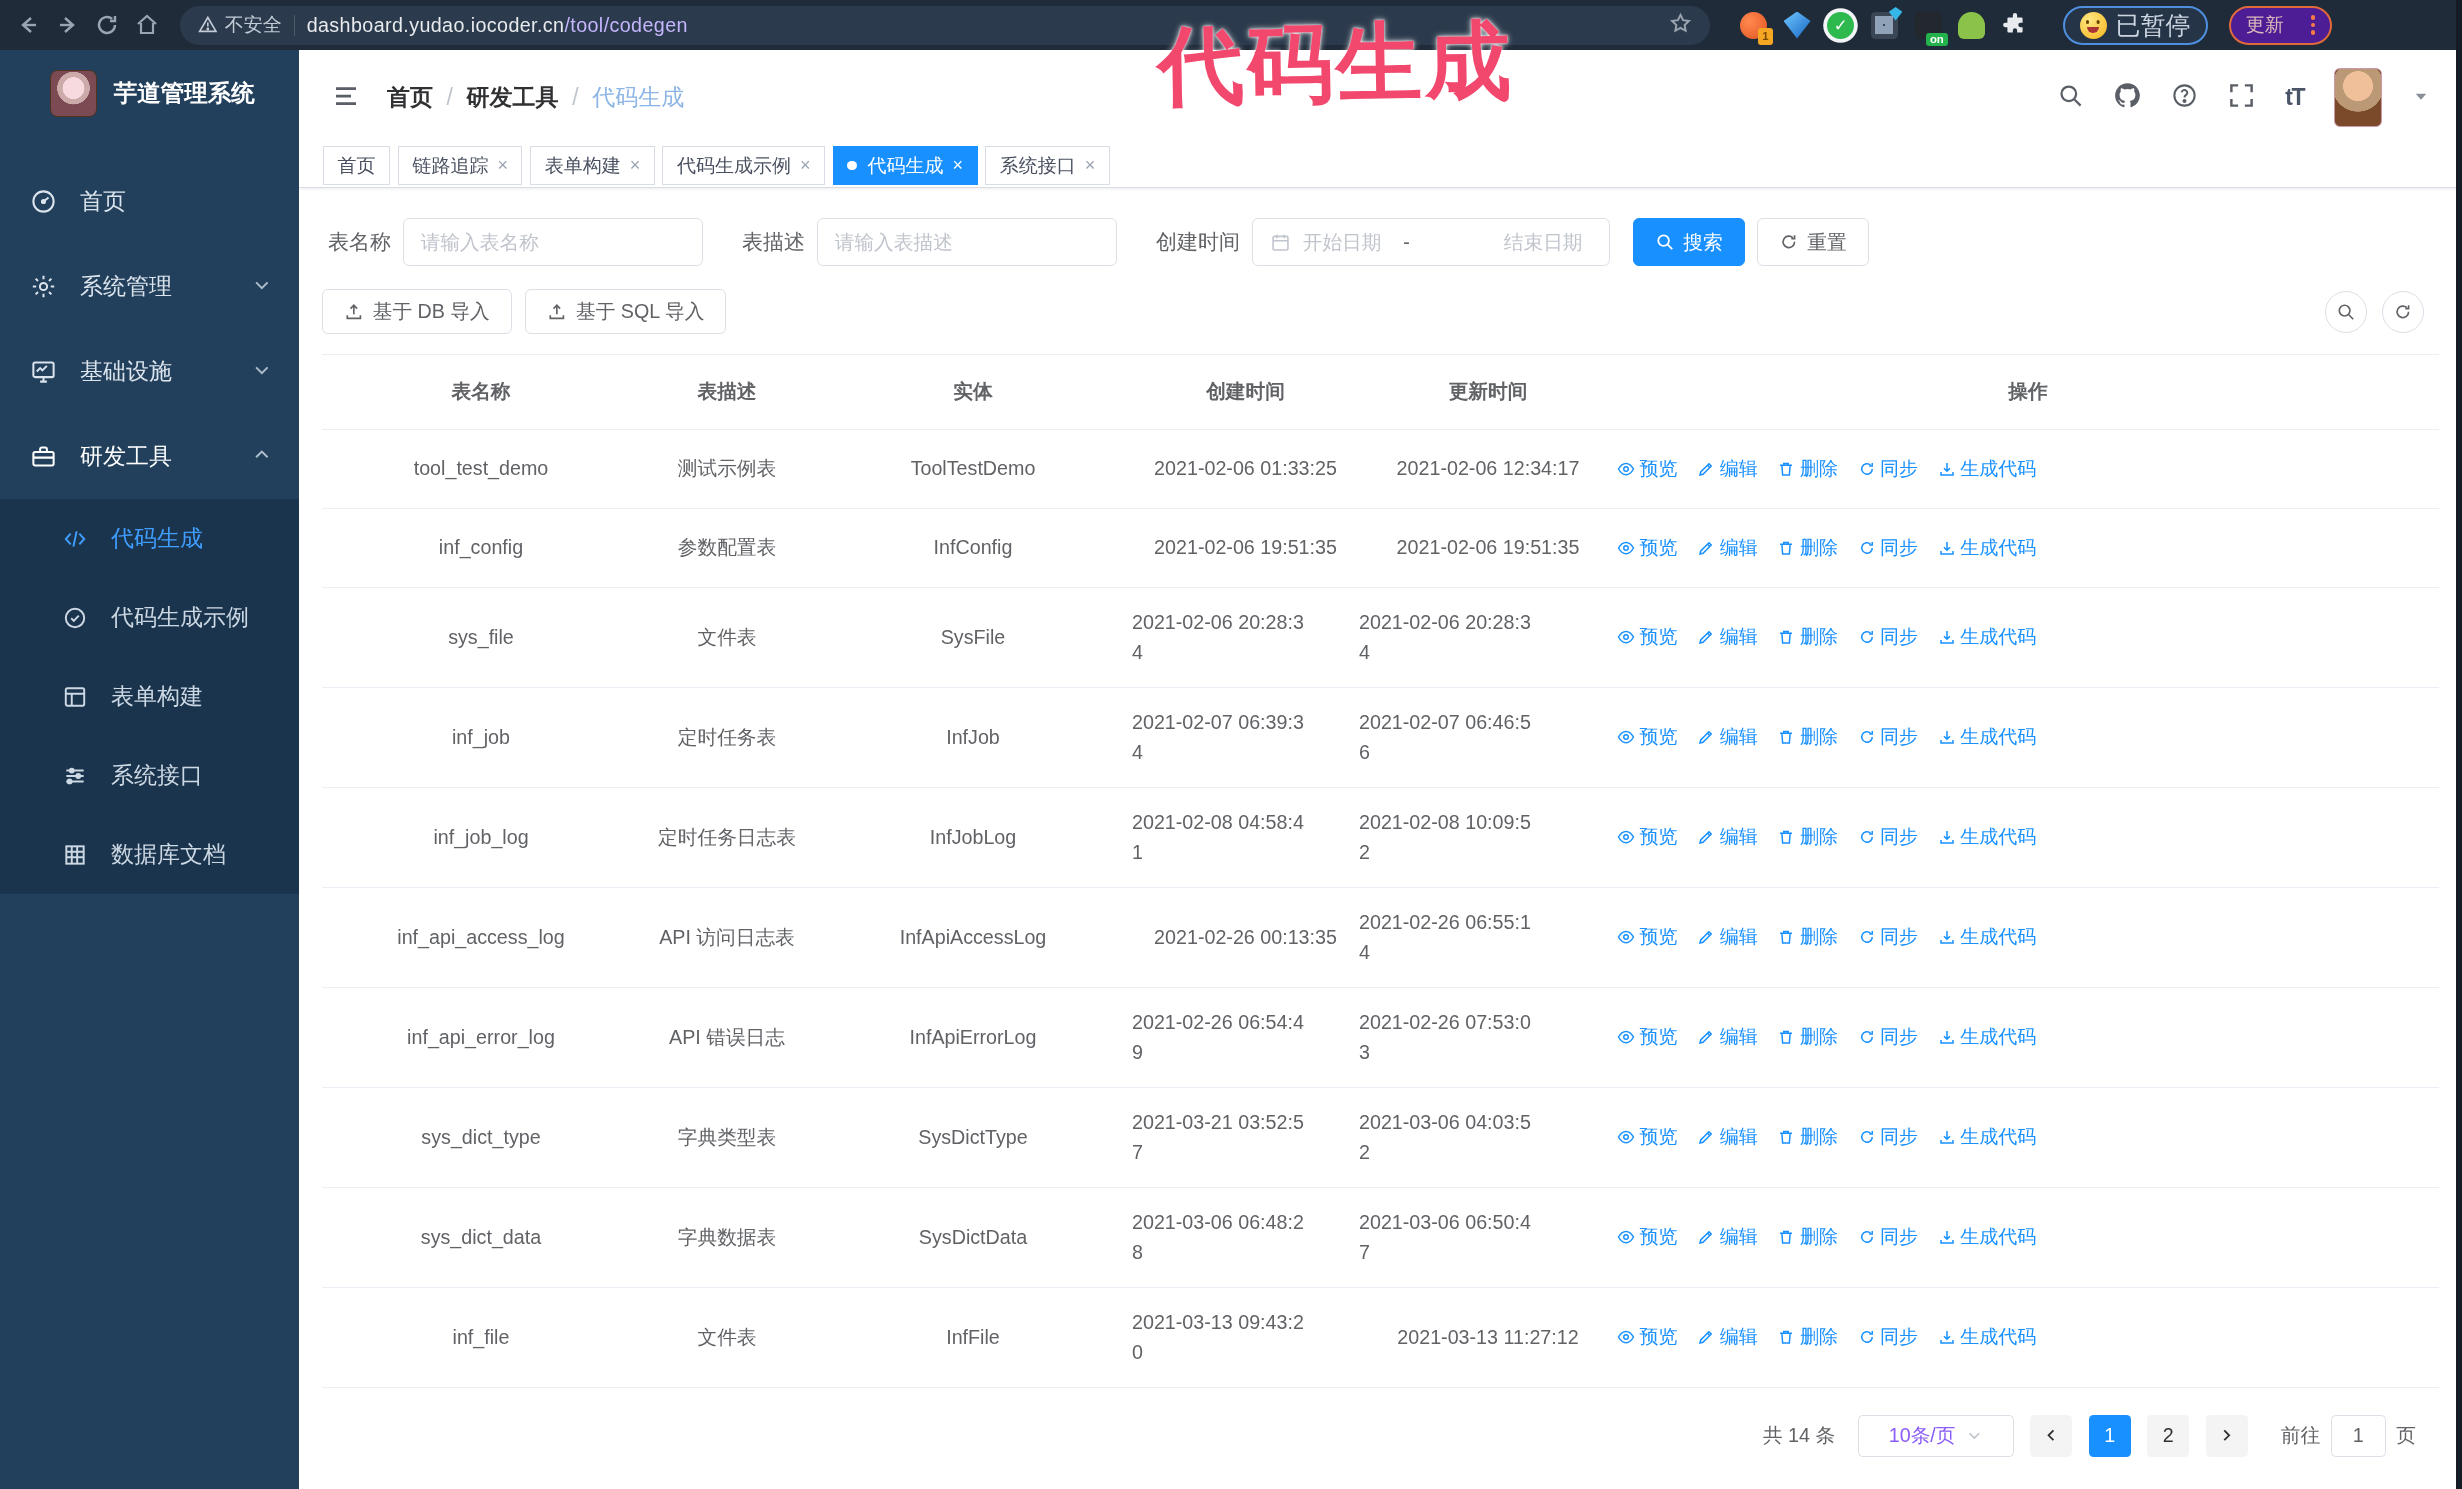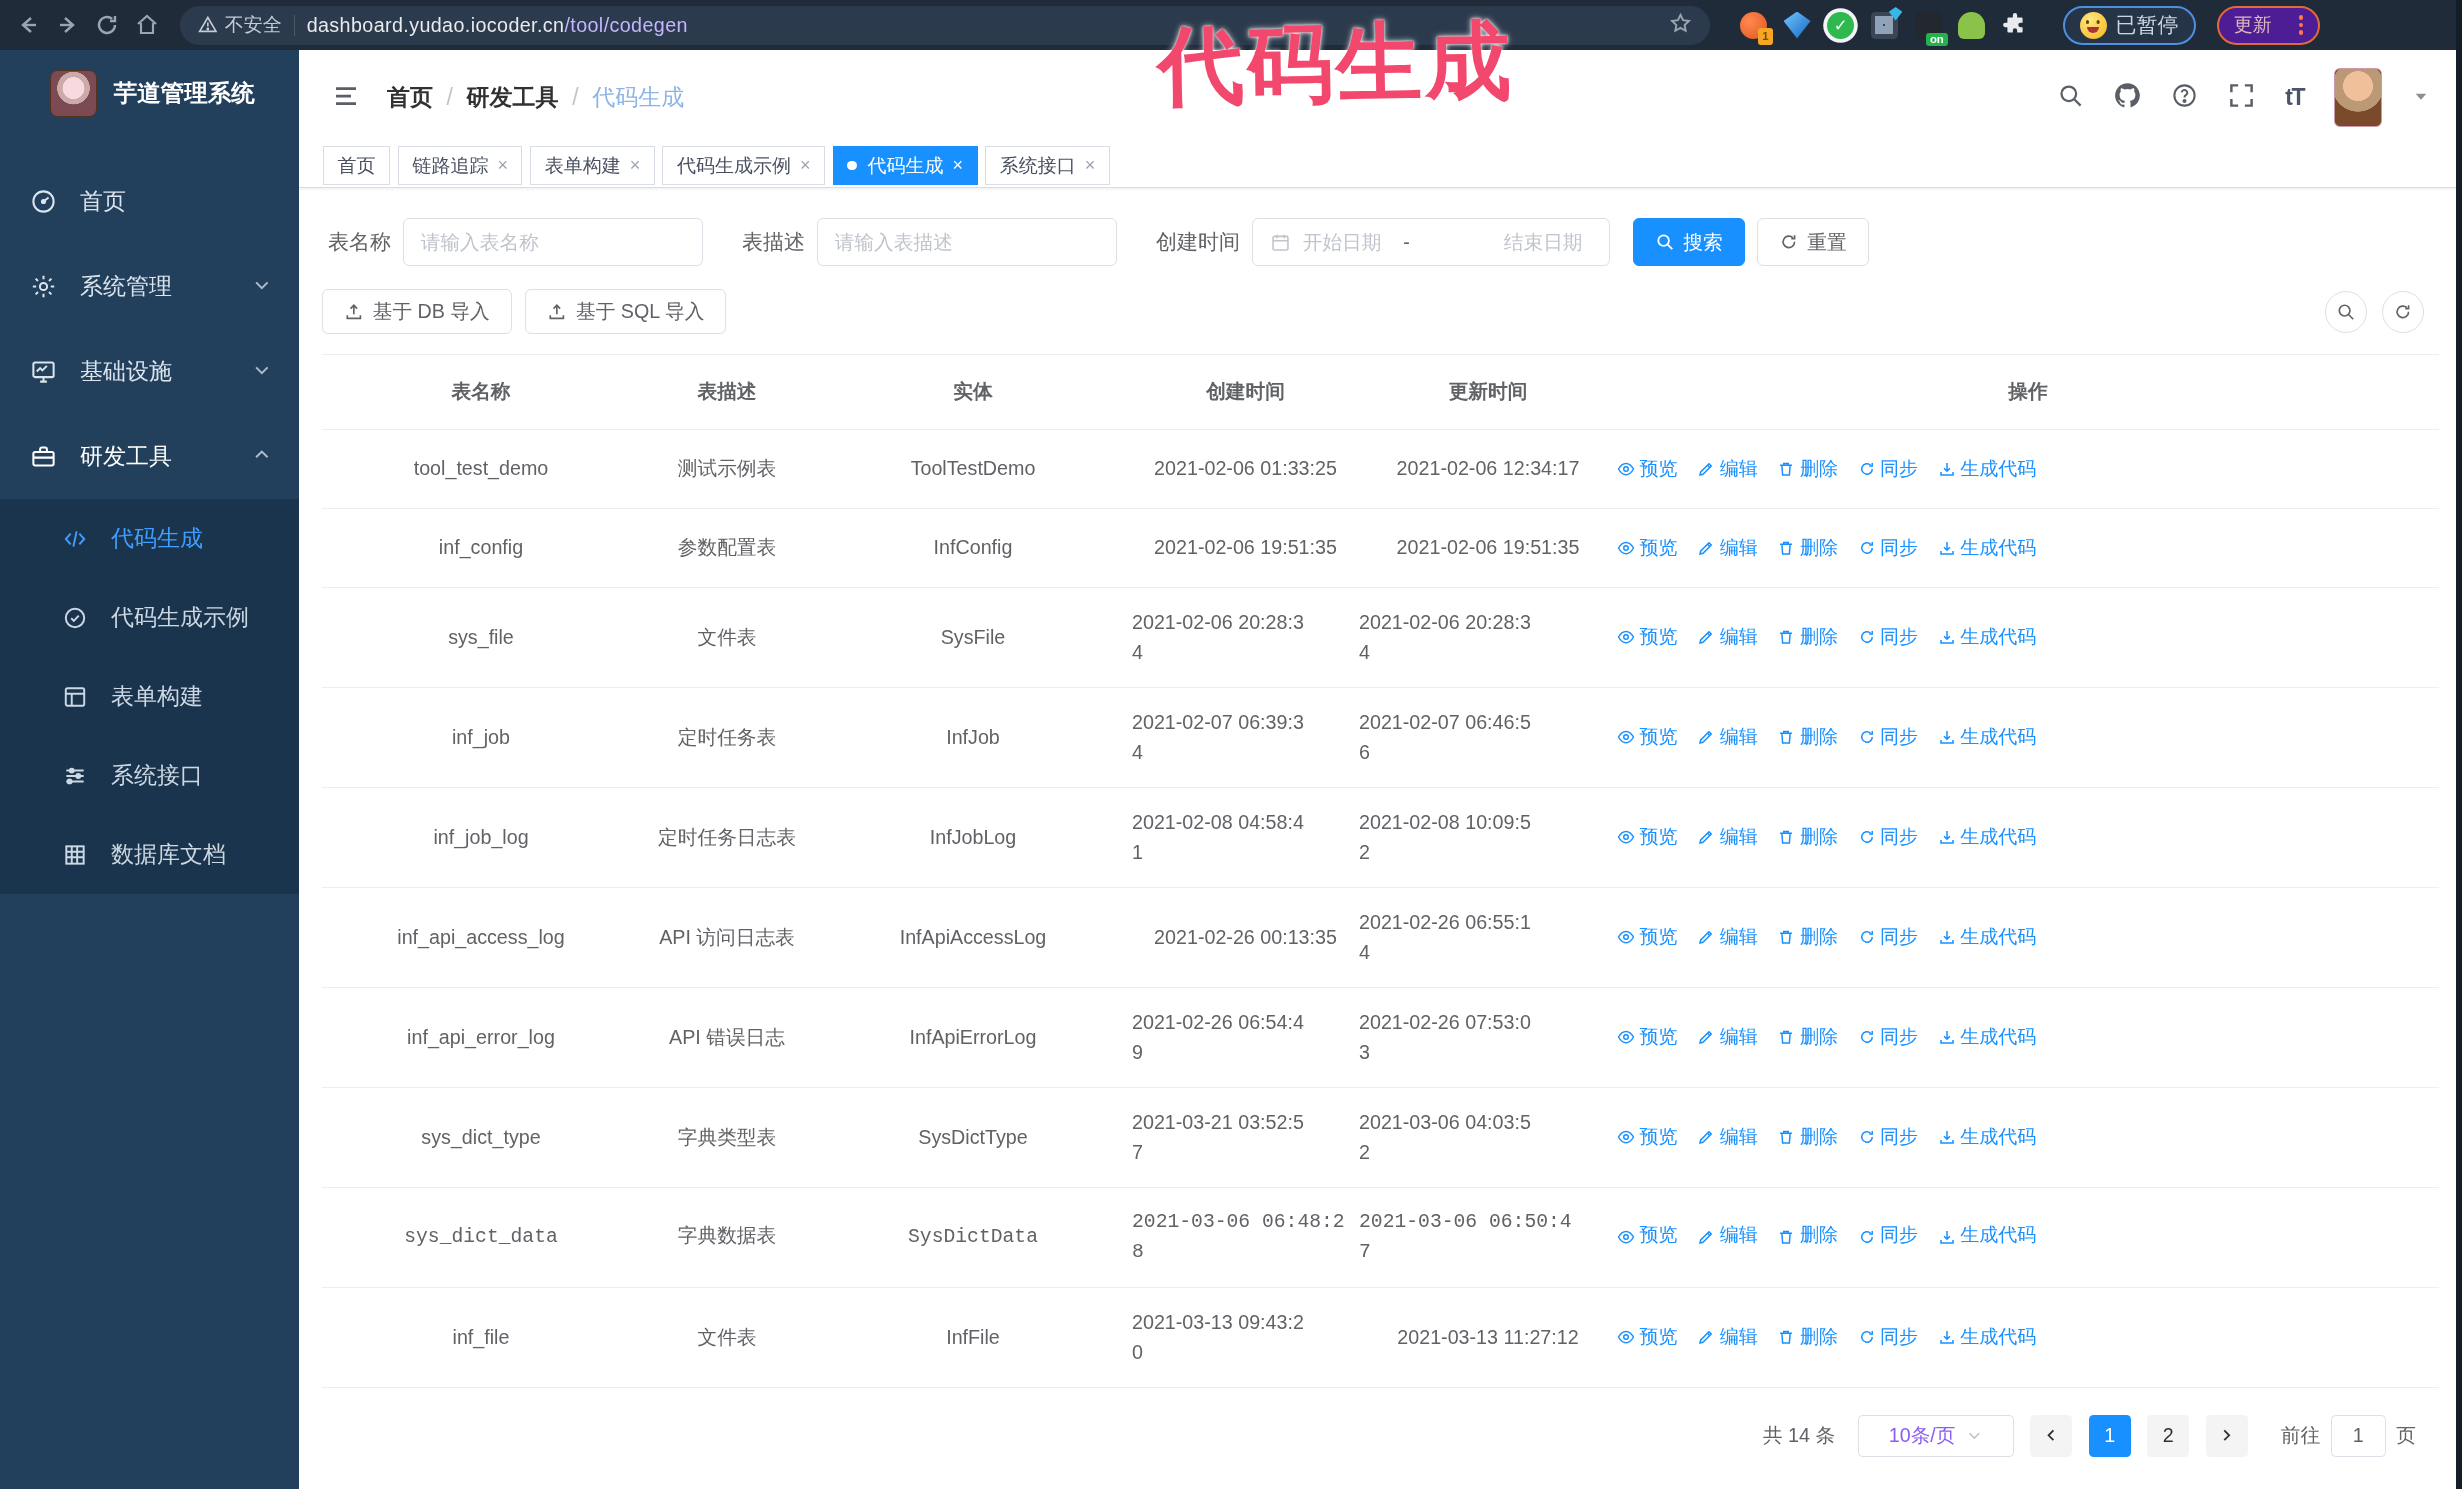--- a/index.html
+++ b/index.html
@@ -37,21 +37,21 @@
   .ext-on::after { content:"on"; position:absolute; right:-6px; bottom:-7.6px; background:#23b24b; color:#fff; font-size:11.4px;
     padding:0.8px 3.8px; border-radius:3px; font-weight:bold; }
   .ext-droid { background:#8bc34a; border-radius:50% 50% 6px 6px; }
   .ext-puzzle { color:#e8eaed; }
   .ext-puzzle svg { width:26px; height:26px; }
   .chip { height:39px; border-radius:19.7px; display:flex; align-items:center; gap:9px; padding:0 15px; flex:0 0 auto; }
   .chip-paused { border:2.3px solid #4e8fe0; background:#253447; margin-left:23px; }
   .emoji-face { width:27px; height:27px; border-radius:50%; background:radial-gradient(circle at 35% 30%,#ffe782,#f5b31a); position:relative; }
   .emoji-face::before { content:""; position:absolute; left:6px; top:8.3px; width:3.8px; height:3.8px; border-radius:50%; background:#6b4500; box-shadow:10.6px 0 0 #6b4500; }
   .emoji-face::after { content:""; position:absolute; left:7.6px; top:15px; width:12px; height:6px; border-radius:0 0 9px 9px; background:#a33; }
-  .chip-paused span { color:#cdd6e0; font-size:21px; }
+  .chip-paused span { color:#cdd6e0; font-size:25px; }
   .chip-update { border:2.3px solid #e06a3c; background:#4c1d95; margin-left:10.6px;gap:24px; }
   .chip-update span { color:#dcb8ba; font-size:19px; }
   .dots3 { display:flex; flex-direction:column; gap:3px; margin-left:3px; }
   .dots3 i { width:4.5px; height:4.5px; border-radius:50%; background:#ff7a45; }
 
   
   .annotation { position:absolute; left:1158px; top:6px; z-index:60; font-size:86px; font-weight:700;
     color:#f2486d; letter-spacing:3px; transform:rotate(-1deg);
     text-shadow:0 0 2.3px #fff,0 0 6px rgba(255,255,255,.85); pointer-events:none; }
 
@@ -820,21 +820,21 @@
       <span class="alink">
                   <svg viewBox="0 0 24 24" fill="none" stroke="currentColor" stroke-width="2">
                     <path d="M12 4 v11 M8 11 l4 4 4 -4"></path>
                     <path d="M4 16 v4 h16 v-4"></path>
                   </svg>
                   <span class="action-label">生成代码</span>
                 </span>
     </span>
   </div>
 
-  <div class="tr" style="height: 100px; font-family: Liberation Mono, monospace;">
+  <div class="tr" style="height: 100px;">
     <span class="td">sys_dict_data</span>
     <span class="td">字典数据表</span>
     <span class="td">SysDictData</span>
     <span class="td datewrap">
                 <div>2021-03-06 06:48:2</div>
                 <div>8</div>
               </span>
     <span class="td datewrap">
                 <div>2021-03-06 06:50:4</div>
                 <div>7</div>

